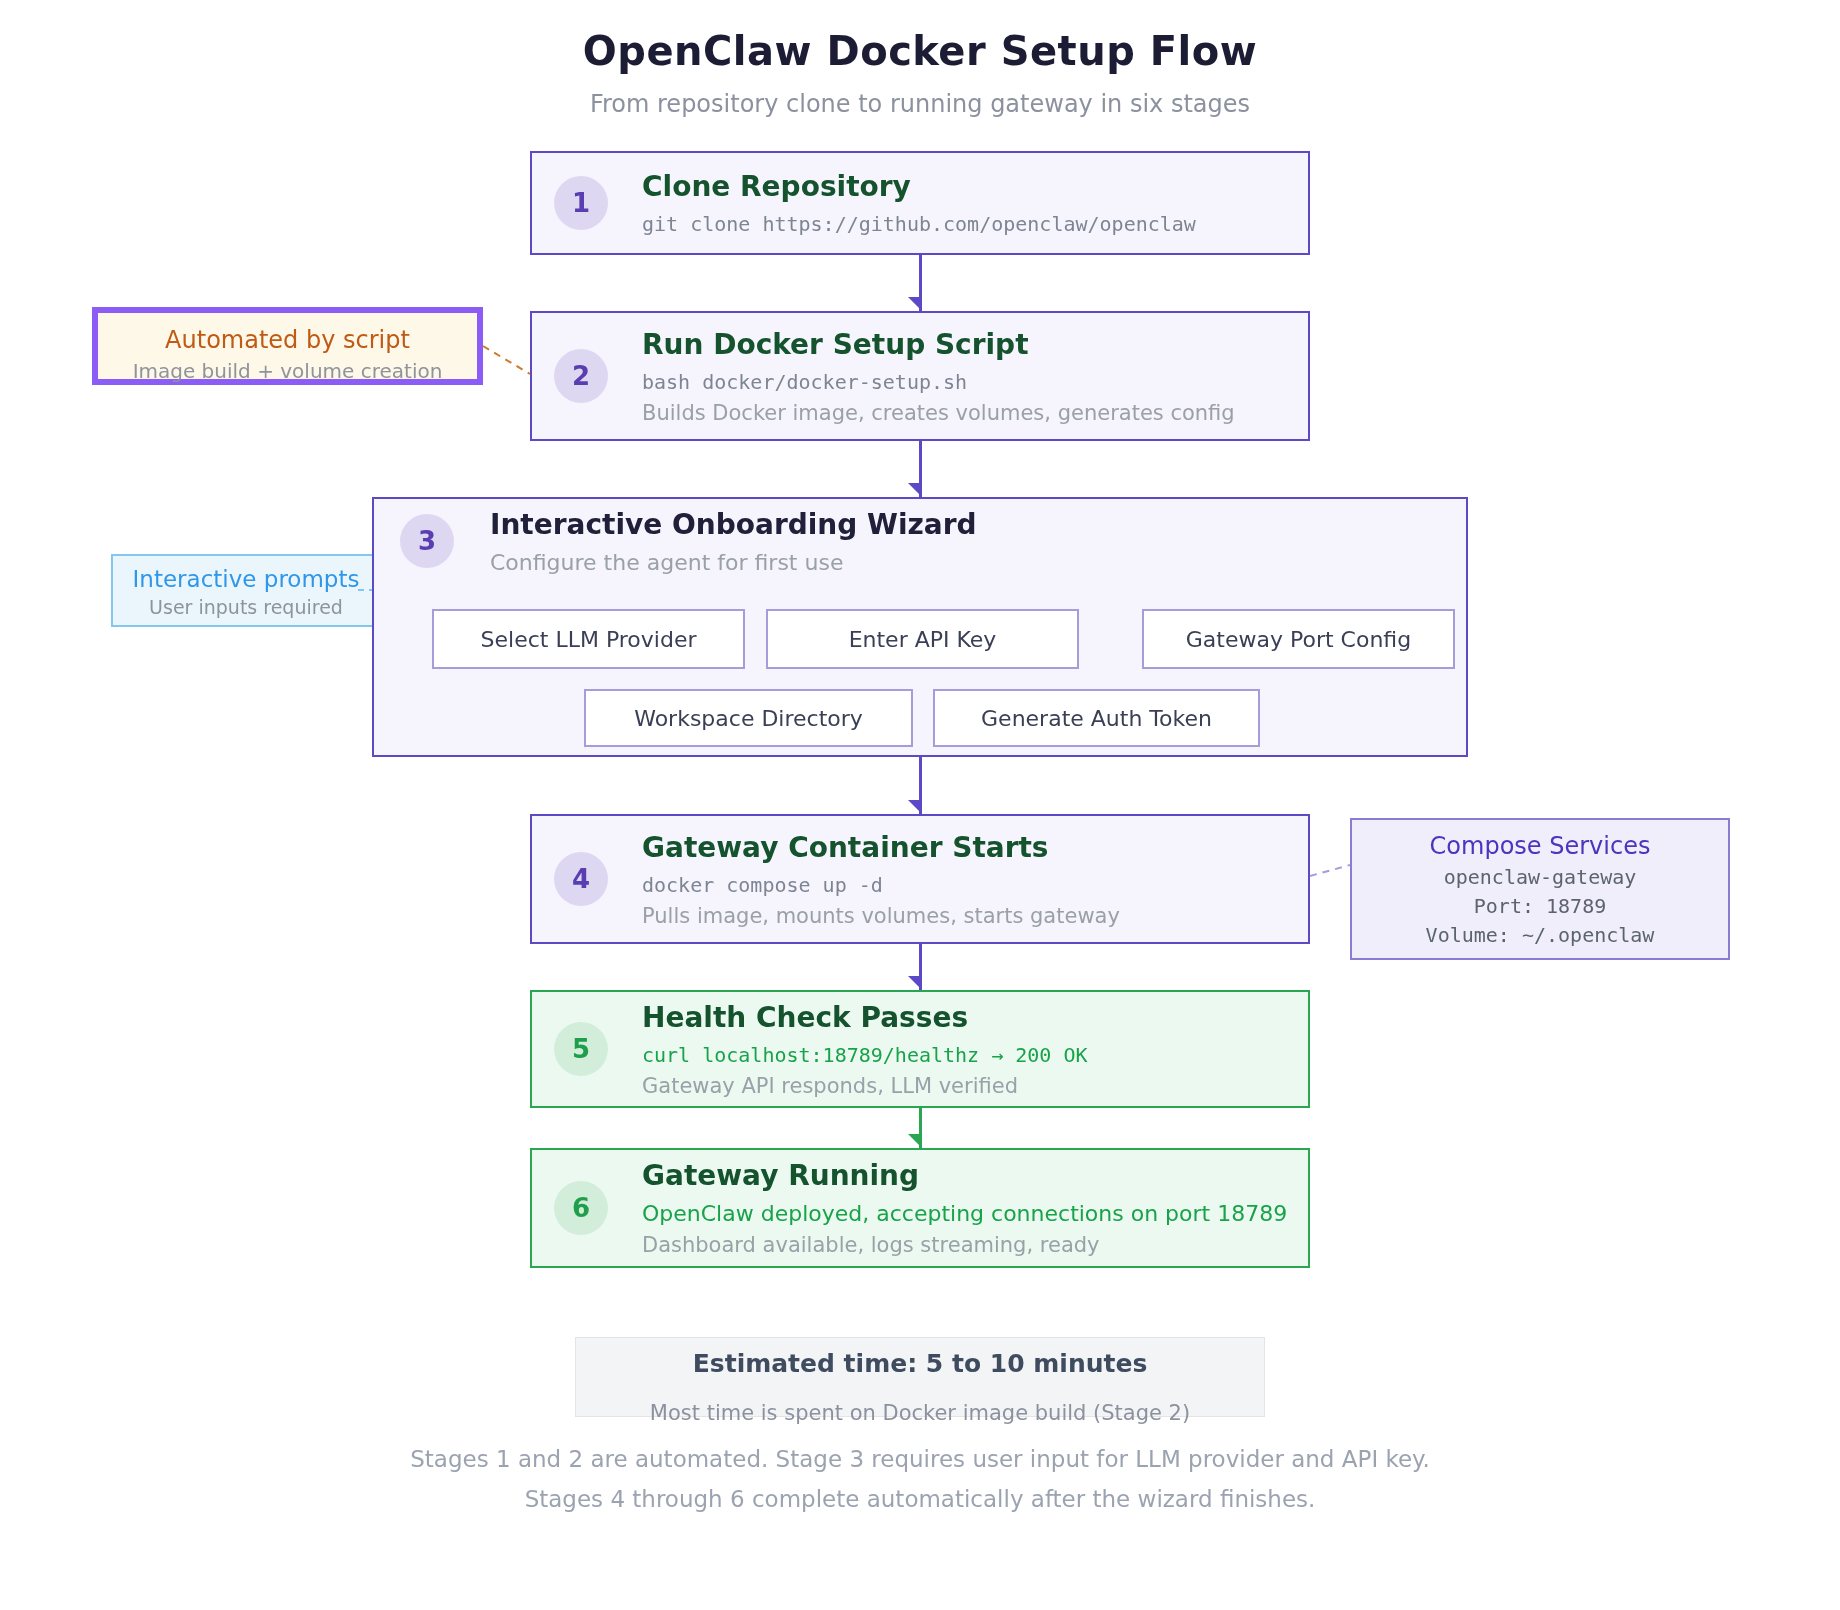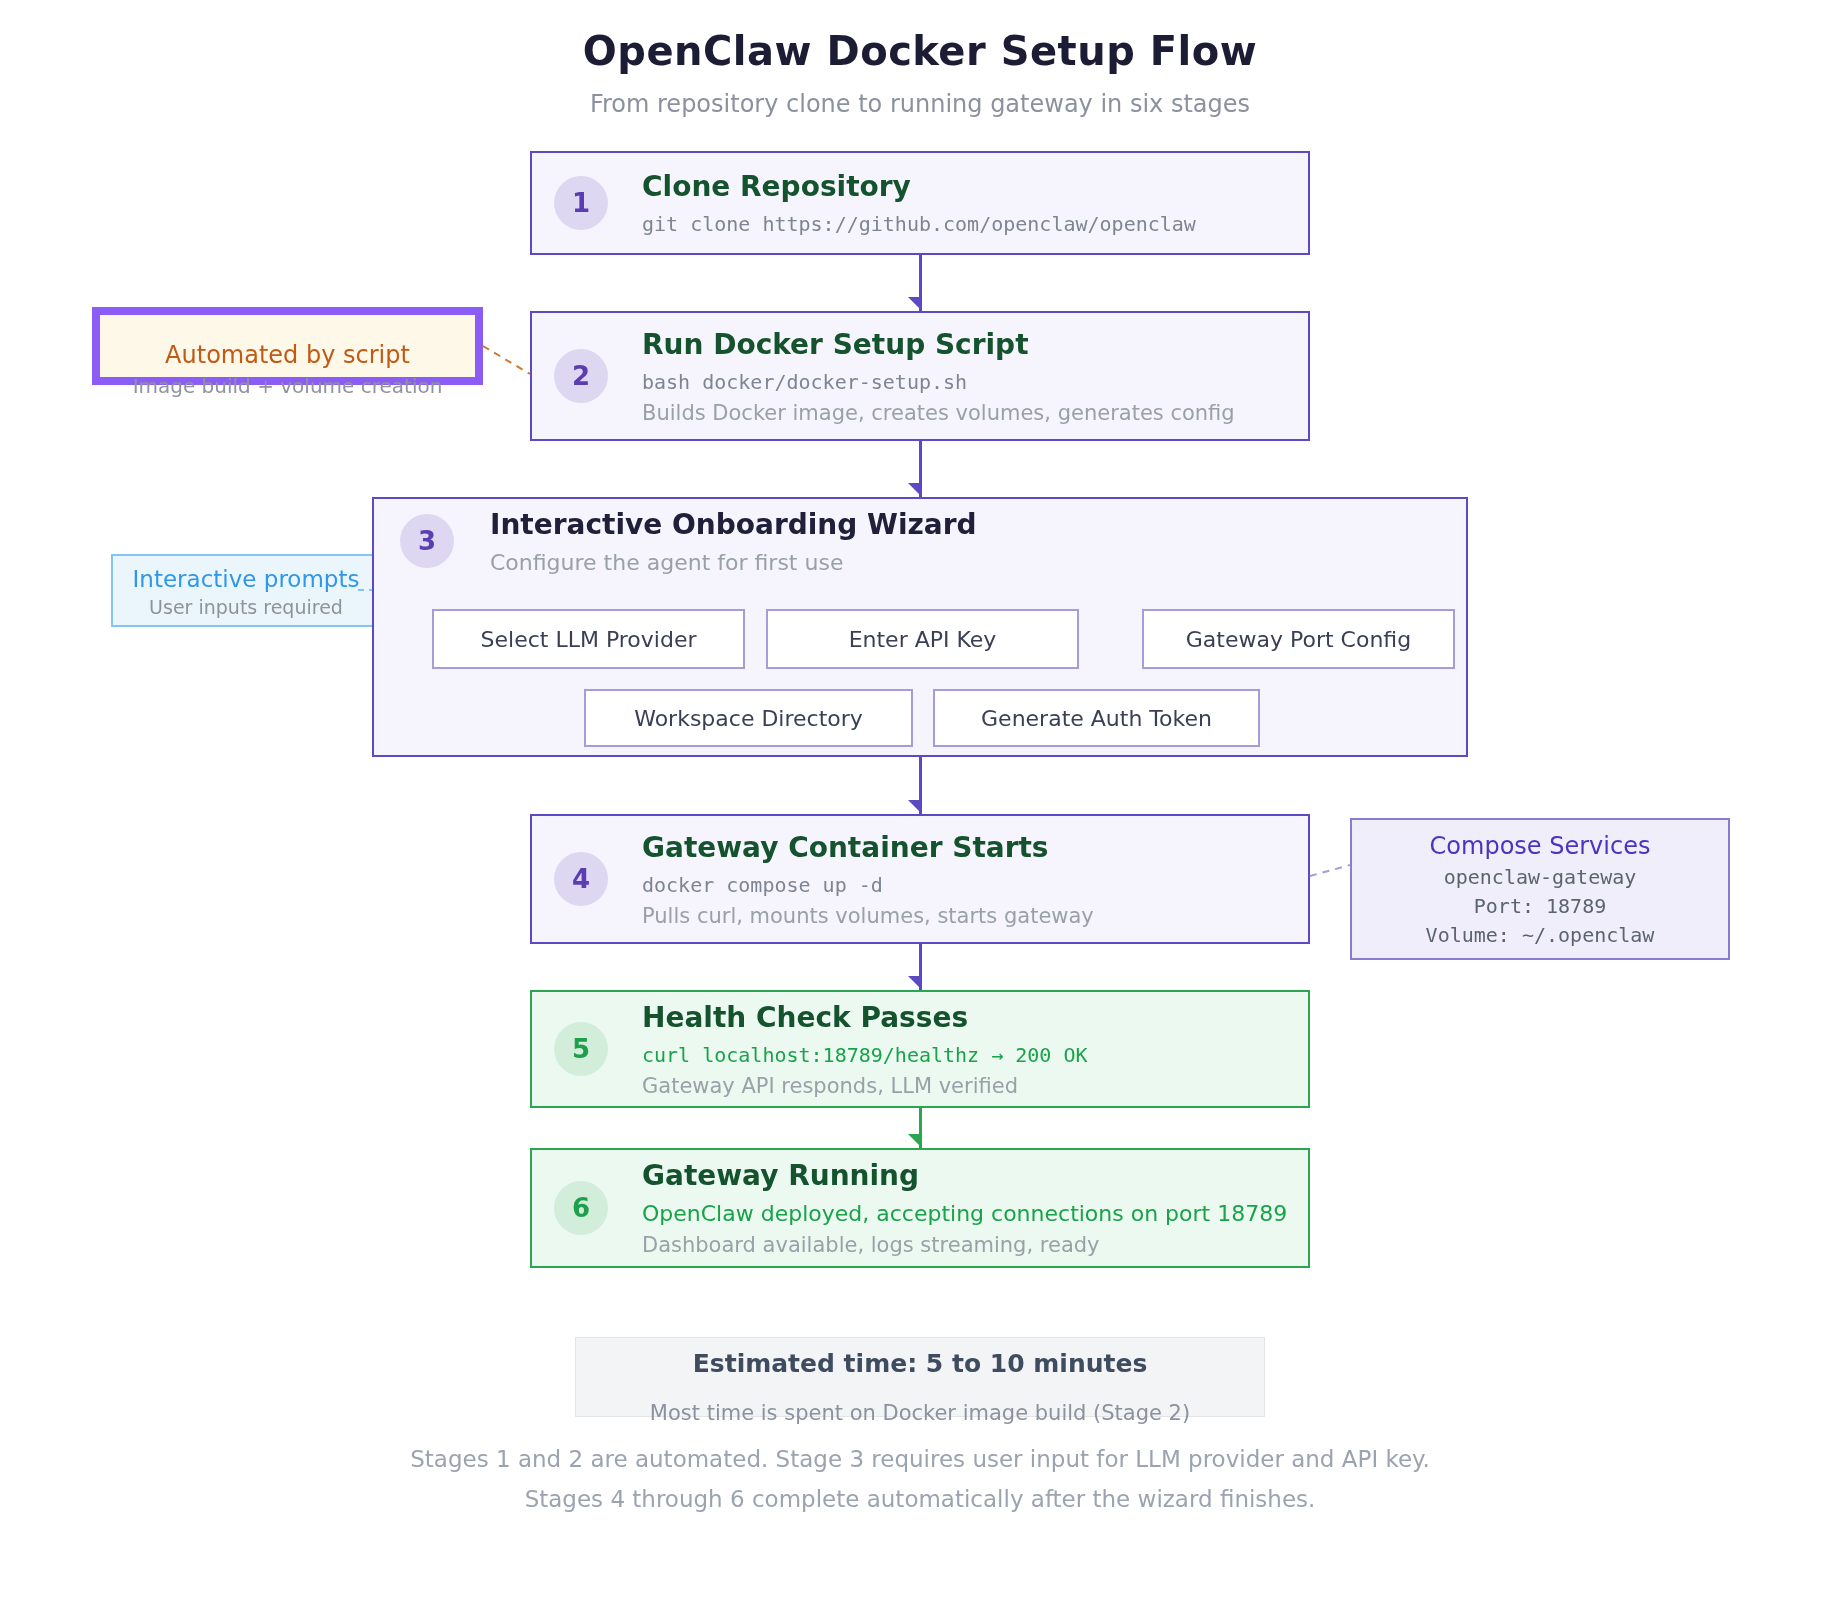--- a/index.html
+++ b/index.html
@@ -54,21 +54,21 @@
   .arrow-line { position:absolute; width:3px; background:#5c49c5; }
   .arrow-line.green { background:#2aa652; }
   .arrow-head {
     position:absolute; width:0; height:0;
     border-top:14px solid #5c49c5; border-left:14px solid transparent;
   }
   .arrow-head.green { border-top-color:#2aa652; }
 
   
   .note { position:absolute; text-align:center; }
-  .note-automated { background:#fdf8e7; border:8px solid #8b5cf6; padding-top:26px; }
+  .note-automated { background:#fdf8e7; border:6px solid #8b5cf6; padding-top:13px; }
   .note-automated .note-title { font-size:24px; color:#c05a15; }
   .note-automated .note-sub { margin-top:5px; font-size:20px; color:#8f939b; }
   .note-interactive { background:#eaf5fc; border:2px solid #82c7f0; padding-top:10px; }
   .note-interactive .note-title { font-size:23px; color:#2e97ea; }
   .note-interactive .note-sub { margin-top:4px; font-size:19px; color:#8f939b; }
   .note-compose { background:#f1eefb; border:2px solid #8a7bd3; padding-top:12px; }
   .note-compose .note-title { font-size:24px; color:#4b34bf; }
   .note-compose .note-line {
     margin-top:5px; font-family:"DejaVu Sans Mono", monospace;
     font-size:20px; color:#5c6370;
@@ -146,21 +146,21 @@
   </div>
 
   <div class="arrow-line" style="left:919px; top:757px; height:57px;"></div>
   <div class="arrow-head" style="left:908px; top:800px;"></div>
 
   <div class="stage" style="left:530px; top:814px; width:780px; height:130px;">
     <div class="badge">4</div>
     <div class="stage-content">
       <div class="stage-title">Gateway Container Starts</div>
       <div class="stage-command">docker compose up -d</div>
-      <div class="stage-desc">Pulls curl, mounts volumes, starts gateway</div>
+      <div class="stage-desc">Pulls image, mounts volumes, starts gateway</div>
     </div>
   </div>
 
   <svg class="connector" style="left:1310px; top:862px; width:42px; height:16px;">
     <line x1="0" y1="14" x2="40" y2="3" stroke="#a79bd8" stroke-width="2" stroke-dasharray="7,6"></line>
   </svg>
   <div class="note note-compose" style="left:1350px; top:818px; width:380px; height:142px;">
     <div class="note-title">Compose Services</div>
     <div class="note-line">openclaw-gateway</div>
     <div class="note-line">Port: 18789</div>

